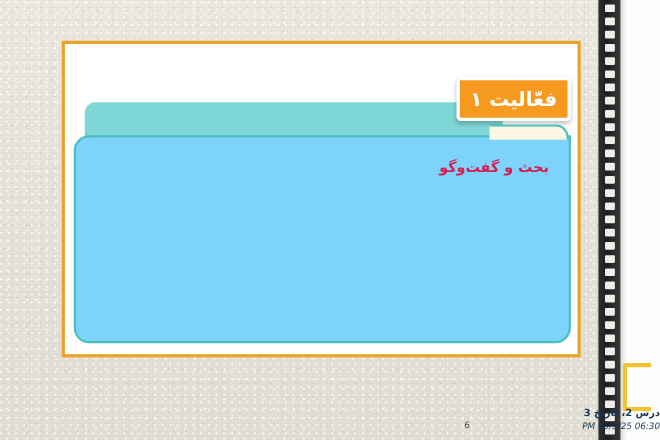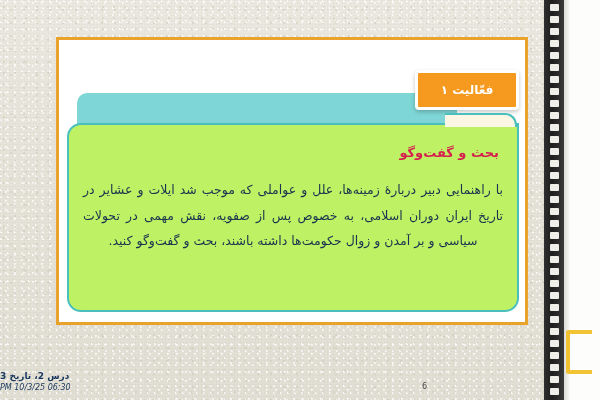--- a/index.html
+++ b/index.html
@@ -124,21 +124,21 @@
     border-radius: 10px 10px 0 0;
   }
 
   
   .body-panel {
     position: absolute;
     left: 8px;
     top: 83px;
     width: 452px;
     height: 189px;
-    background: #bef264;
+    background: #7dd3fc;
     border: 2px solid #4bbfbd;
     border-radius: 14px 0 14px 14px;
     box-sizing: border-box;
   }
   .notch {
     position: absolute;
     right: 0;
     top: -12px;
     width: 72px;
     height: 14px;
@@ -160,21 +160,21 @@
     border: 3px solid #ffffff;
     border-radius: 4px;
     box-shadow: 0 2px 4px rgba(0,0,0,0.22);
     display: flex;
     align-items: center;
     justify-content: center;
     box-sizing: border-box;
   }
   .title-tab .tab-text {
     color: #ffffff;
-    font-size: 12px;
+    font-size: 18px;
     font-weight: bold;
     direction: rtl;
     white-space: nowrap;
   }
 
   
   .heading {
     position: absolute;
     right: 18px;
     top: 20px;
@@ -195,21 +195,21 @@
     text-align: justify;
     text-align-last: center;
   }
 
   
   .footer {
     position: absolute;
     left: 0;
     right: 0;
     bottom: 8px;
-    text-align: left;
+    text-align: right;
     direction: rtl;
   }
   .footer .line1 {
     color: #17365d;
     font-size: 9px;
     font-weight: bold;
     letter-spacing: 0.2px;
   }
   .footer .line2 {
     color: #17365d;
@@ -280,21 +280,20 @@
 
     <div class="teal-bar"></div>
 
     <div class="title-tab">
       <span class="tab-text">فعّالیت ۱</span>
     </div>
 
     <div class="body-panel">
       <div class="notch"></div>
       <div class="heading">بحث و گفت‌وگو</div>
-      <div class="paragraph">با راهنمایی دبیر دربارهٔ زمینه‌ها، علل و عواملی که موجب شد ایلات و عشایر در تاریخ ایران دوران اسلامی، به خصوص پس از صفویه، نقش مهمی در تحولات سیاسی و بر آمدن و زوال حکومت‌ها داشته باشند، بحث و گفت‌وگو کنید.</div>
     </div>
 
   </div>
 
   <div class="footer">
     <div class="line1">درس 2، تاریخ 3</div>
     <div class="line2">06:30 PM  10/3/25</div>
   </div>
   <div class="page-num">6</div>
 

